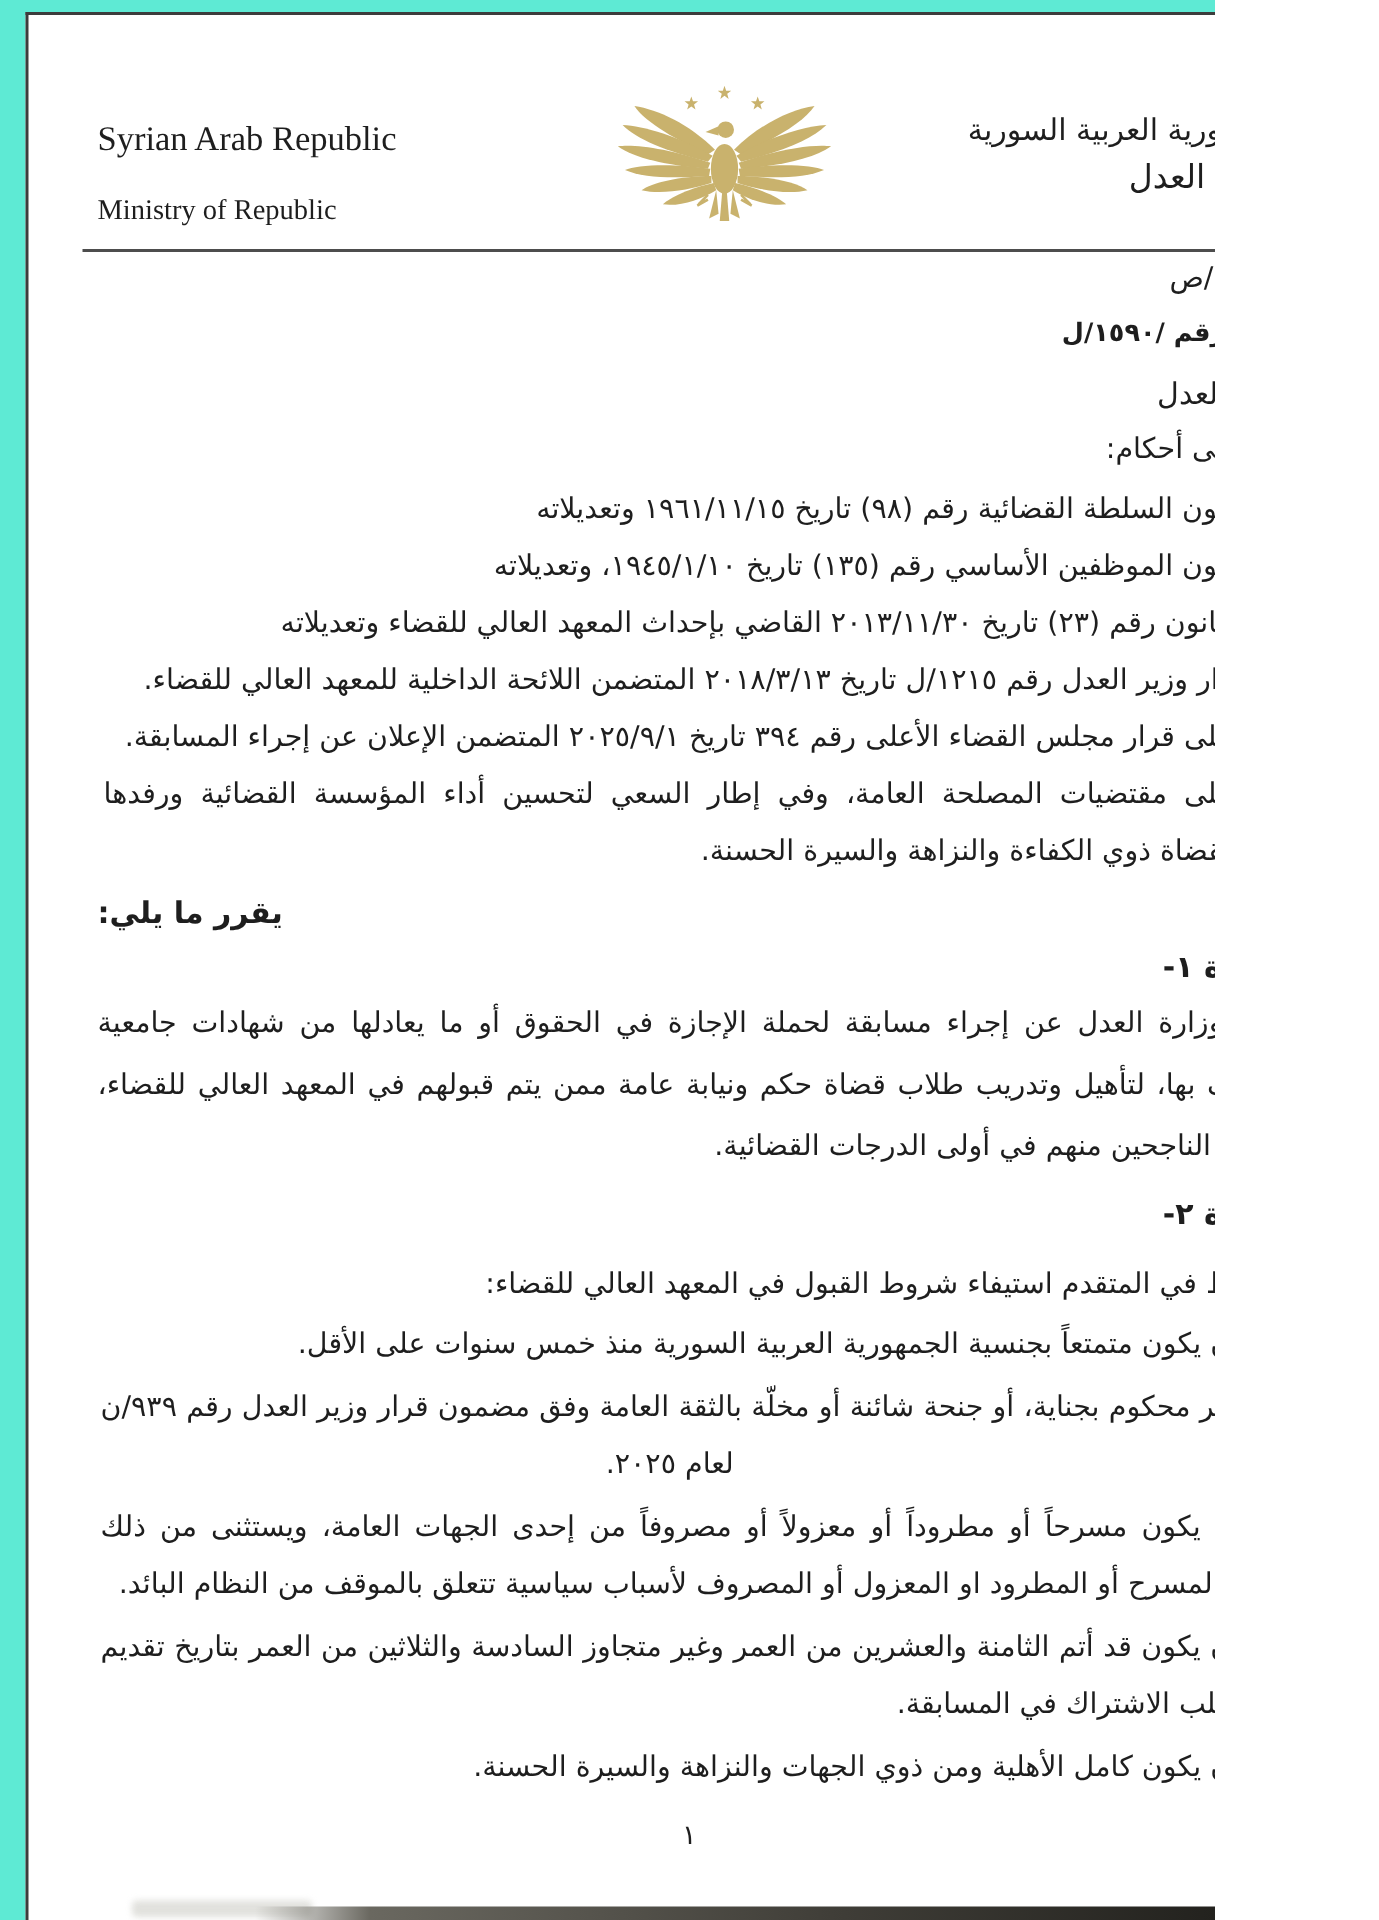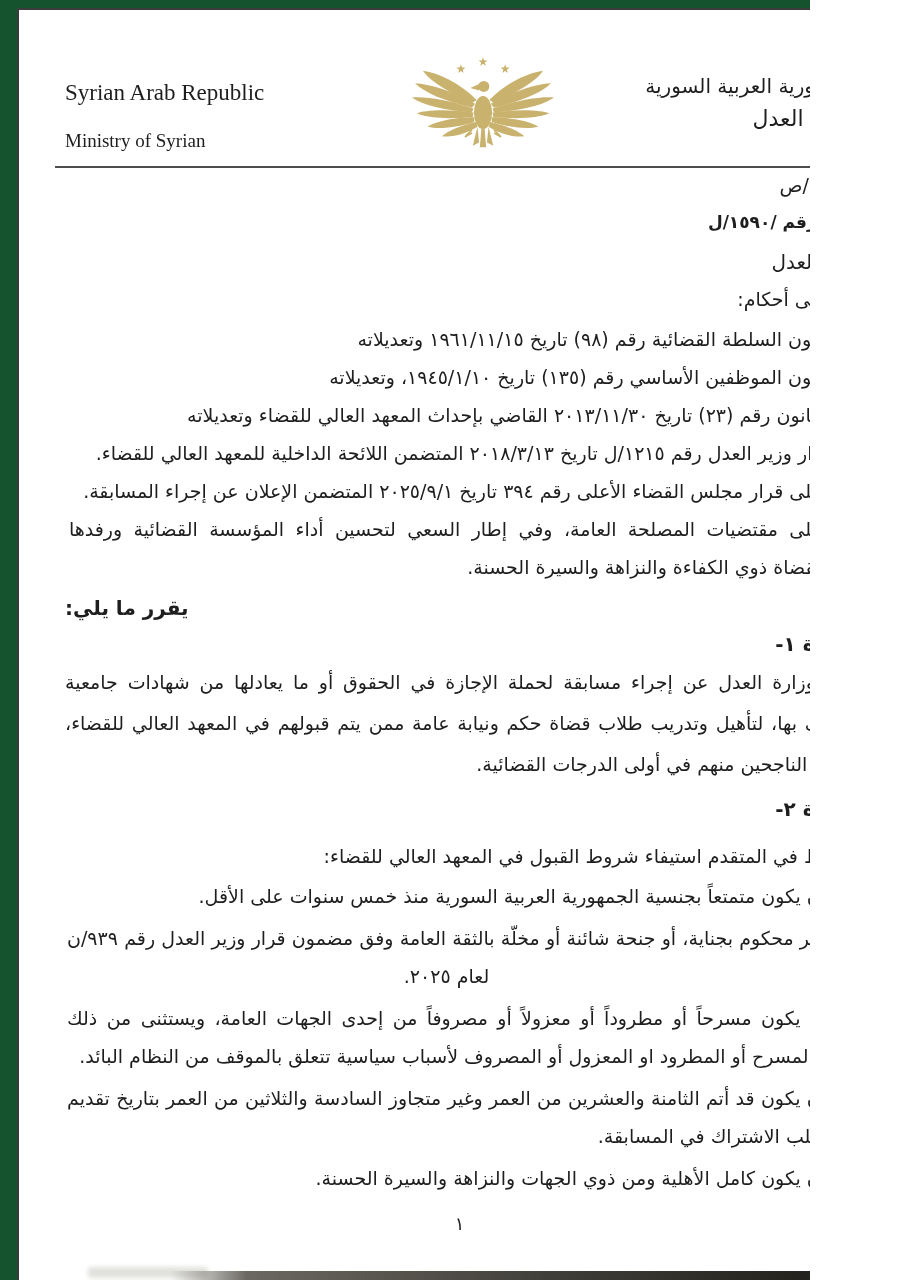--- a/index.html
+++ b/index.html
@@ -1,20 +1,20 @@
 <!DOCTYPE html>
 <html lang="ar"><head>
 <meta charset="utf-8">
 <style>
   html,body{margin:0;padding:0;}
   body{
     width:919px;height:1280px;background:#ffffff;position:relative;overflow:hidden;
     font-family:"DejaVu Sans",sans-serif;color:#1e1e1e;
   }
-  .scan{width:810px;height:1280px;position:relative;background:#14532d;overflow:hidden;}
+  .scan{width:810px;height:1280px;position:relative;background:#5eead4;overflow:hidden;}
   .frame{
     position:absolute;left:17px;top:8px;width:885px;height:1272px;
     border:2px solid #3c3c3c;border-bottom:0;box-sizing:border-box;
     padding:40px 40px 0 46px;overflow:hidden;background:#fff;
   }
   .ar{direction:rtl;text-align:right;}
   
   .header{display:flex;direction:ltr;align-items:flex-start;}
   .h-left{width:280px;padding-top:30px;font-family:"Liberation Serif",serif;}
   .en-title{font-size:23px;}
@@ -56,21 +56,21 @@
 </style>
 </head>
 <body>
 
 <div class="scan">
   <div class="frame">
 
     <div class="header">
       <div class="h-left">
         <div class="en-title">Syrian Arab Republic</div>
-        <div class="en-sub">Ministry of Syrian</div>
+        <div class="en-sub">Ministry of Republic</div>
       </div>
       <div class="h-center">
         <svg class="emblem-svg" viewBox="0 0 200 130" xmlns="http://www.w3.org/2000/svg">
           <g fill="#c9b26d">
             <polygon transform="translate(72,17)" points="0,-6 1.4,-1.9 5.7,-1.9 2.3,0.7 3.5,5 0,2.4 -3.5,5 -2.3,0.7 -5.7,-1.9 -1.4,-1.9"></polygon>
             <polygon transform="translate(100,8)" points="0,-6 1.4,-1.9 5.7,-1.9 2.3,0.7 3.5,5 0,2.4 -3.5,5 -2.3,0.7 -5.7,-1.9 -1.4,-1.9"></polygon>
             <polygon transform="translate(128,17)" points="0,-6 1.4,-1.9 5.7,-1.9 2.3,0.7 3.5,5 0,2.4 -3.5,5 -2.3,0.7 -5.7,-1.9 -1.4,-1.9"></polygon>
 
             <g>
               <path d="M108,56 C130,34 156,22 176,19 C168,31 148,44 114,60 Z"></path>

